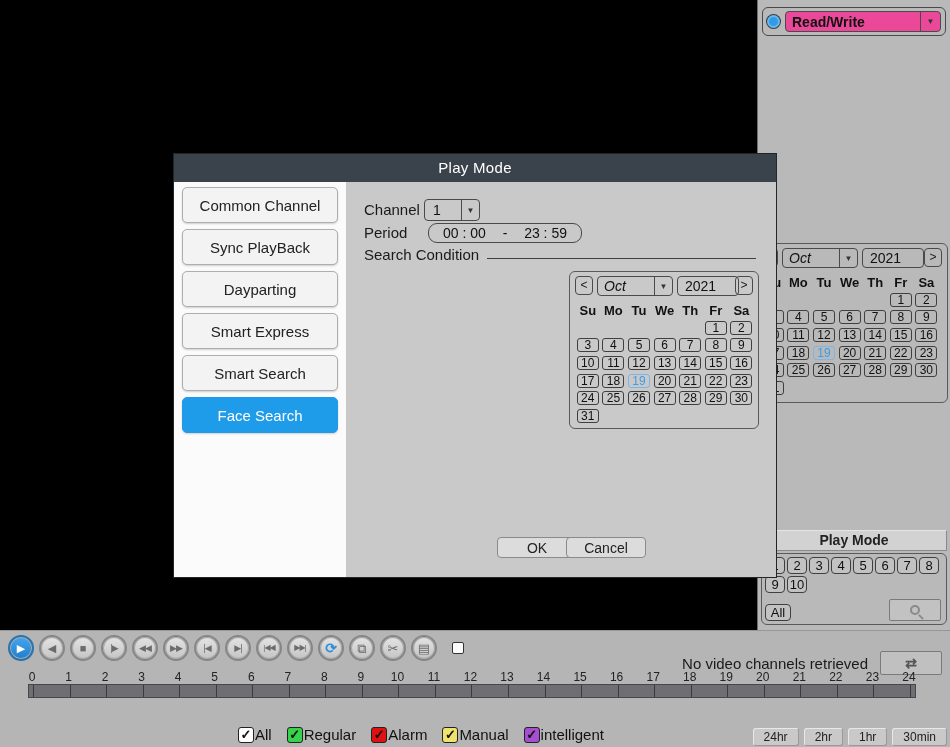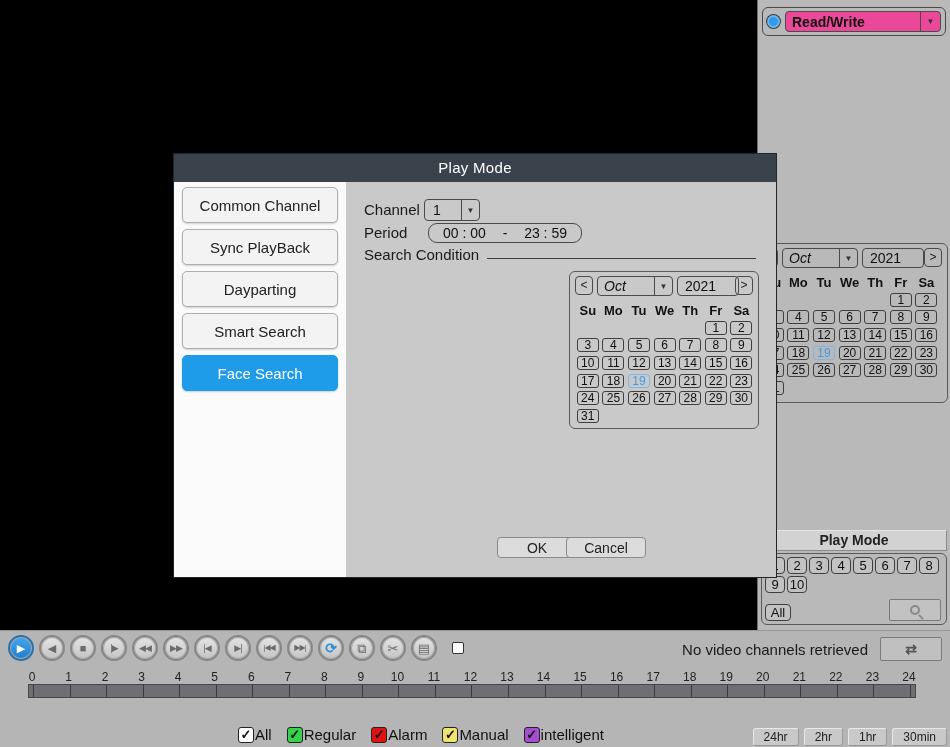--- a/index.html
+++ b/index.html
@@ -98,21 +98,21 @@
   .t-btn { width:26px; height:26px; border-radius:50%; border:2px solid #868686;
            background:linear-gradient(#e4e4e4,#c4c4c4); box-shadow:inset 0 0 0 1px #a8a8a8;
            display:flex; align-items:center; justify-content:center; color:#6b6b6b; }
   .t-btn.play { background:linear-gradient(#46a6ee,#1c7ecf); border-color:#2a73ad; color:#fff; }
   .t-glyph { line-height:1; }
   .g1 { font-size:11px; } .g2 { font-size:9px; letter-spacing:-1px; }
   .g3 { font-size:8px; letter-spacing:-1px; }
   .big { font-size:13px; } .accent { color:#2f8fd8; font-size:14px; font-weight:bold; }
   .sub-check { position:absolute; left:452px; top:11px; width:12px; height:12px;
                border:1px solid #333; border-radius:2px; background:#fdfdfd; }
-  .status { position:absolute; right:8px; top:6px; display:flex; align-items:center; gap:12px; }
+  .status { position:absolute; right:8px; top:20px; display:flex; align-items:center; gap:12px; }
   .status-text { font-size:15px; color:#1a1a1a; }
   .refresh-btn { width:62px; height:24px; border:1px solid #7a7a7a; background:#c0c0c0;
                  font-size:14px; font-weight:bold; color:#555; border-radius:2px; }
   .tl-labels { position:absolute; left:32px; top:39px; width:877px; height:13px; }
   .tl-label { position:absolute; transform:translateX(-50%); font-size:12px; color:#222; }
   .tl-bar { position:absolute; left:28px; top:53px; width:888px; height:14px;
             background:#6f6f73; border:1px solid #47474b; }
   .tl-tick { position:absolute; top:0; width:1px; height:100%; background:#3a3a3e; }
   .filters { position:absolute; left:238px; top:95px; display:flex; gap:15px; align-items:center; }
   .f-item { display:flex; align-items:center; gap:1px; }
@@ -220,20 +220,21 @@
     </div>
   </div>
 
   <div class="dialog">
     <div class="dlg-title">Play Mode</div>
     <div class="dlg-body">
       <div class="dlg-side">
           <div class="side-btn">Common Channel</div>
           <div class="side-btn">Sync PlayBack</div>
           <div class="side-btn">Dayparting</div>
+          <div class="side-btn">Smart Express</div>
           <div class="side-btn">Smart Search</div>
           <div class="side-btn active">Face Search</div>
         </div>
       <div class="dlg-main">
         <span class="lbl ch-lbl">Channel</span>
         <div class="ch-sel">
           <span class="sel-val">1</span>
           <span class="sel-arrow">▼</span>
         </div>
         <span class="lbl per-lbl">Period</span>

